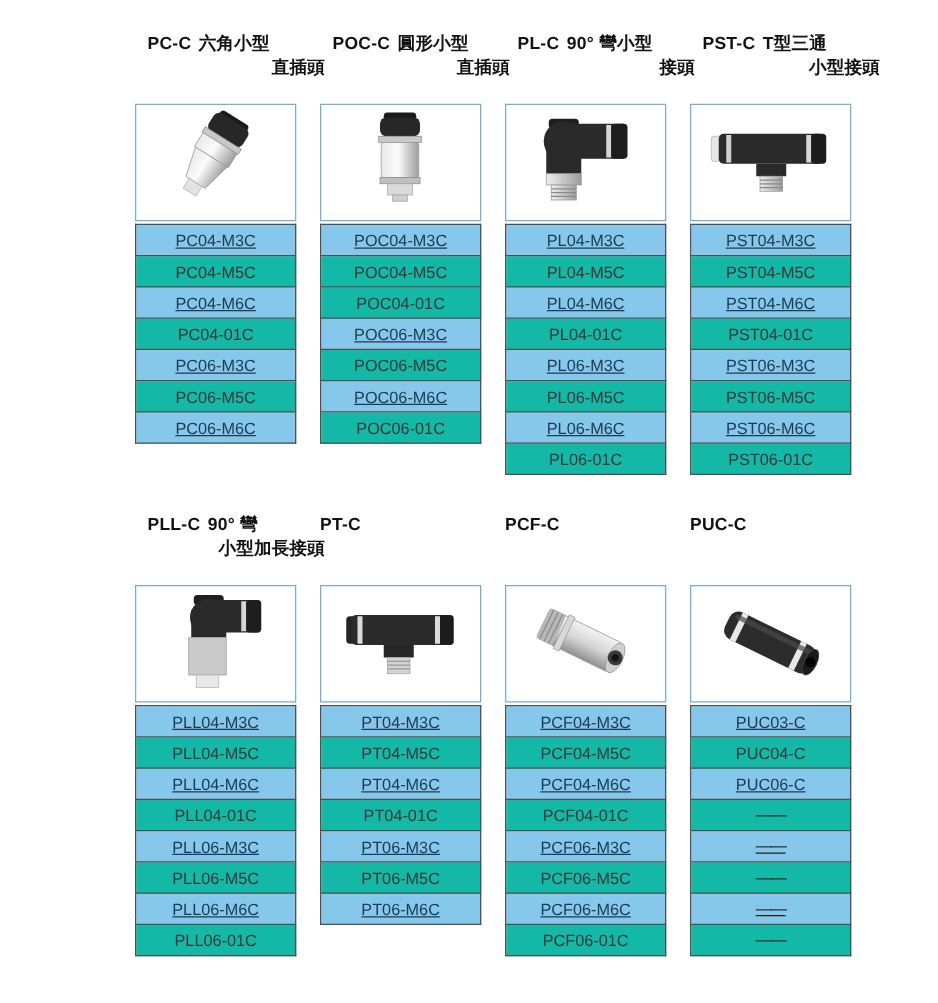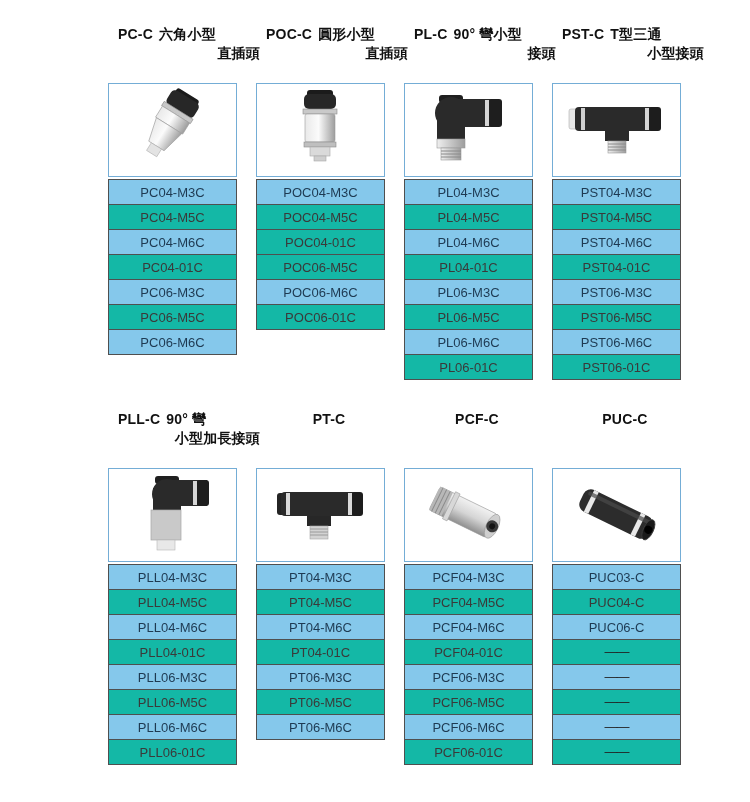--- a/index.html
+++ b/index.html
@@ -20,21 +20,21 @@
     margin:0;
     font-size:14px;
     font-weight:bold;
     line-height:19px;
     color:#111111;
     text-align:left;
     padding-left:10px;
     box-sizing:border-box;
     letter-spacing:0.2px;
   }
-  .title.center{text-align:center;padding-left:0;}
+  .title.center{text-align:left;padding-left:0;}
   .title .code{white-space:nowrap;}
   .title .rest{margin-left:6px;}
   .title .line2{display:block;text-align:right;}
   .imgbox{
     width:127px;height:92px;
     border:1px solid #74add6;
     background:#ffffff;
     margin-bottom:2px;
     display:flex;align-items:center;justify-content:center;
     box-sizing:content-box;
@@ -47,21 +47,21 @@
   }
   table.parts td{
     height:24px;
     text-align:center;
     vertical-align:middle;
     font-size:13px;
     border:1px solid #4f4f4f;
     padding:0;
     font-family:"Liberation Sans","DejaVu Sans",sans-serif;
   }
-  td.blue{background:#85c8eb;color:#1e3a52;}
+  td.blue{background:#85c8eb;color:#1e3a52;text-decoration:underline;}
   td.white{background:#14b8a6;color:#3a3a3a;}
   td.dash{font-size:20px;letter-spacing:-1px;color:#222222;line-height:24px;}
 </style>
 </head>
 <body>
 
 <div class="page">
   <div class="grid">
   <section class="col">
     <h3 class="title"><span class="code">PC-C</span><span class="rest">六角小型</span><span class="line2">直插頭</span></h3>
@@ -136,20 +136,23 @@
     <table class="parts">
           <tbody>
             <tr>
               <td class="blue">POC04-M3C</td>
             </tr>
             <tr>
               <td class="white">POC04-M5C</td>
             </tr>
             <tr>
               <td class="white">POC04-01C</td>
+            </tr>
+            <tr>
+              <td class="blue">POC06-M3C</td>
             </tr>
             <tr>
               <td class="white">POC06-M5C</td>
             </tr>
             <tr>
               <td class="blue">POC06-M6C</td>
             </tr>
             <tr>
               <td class="white">POC06-01C</td>
             </tr>

